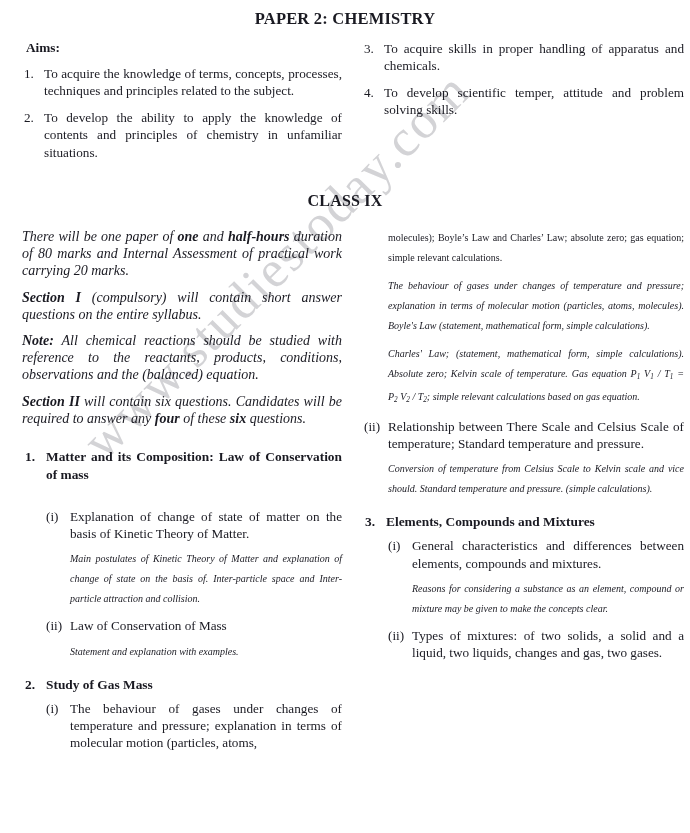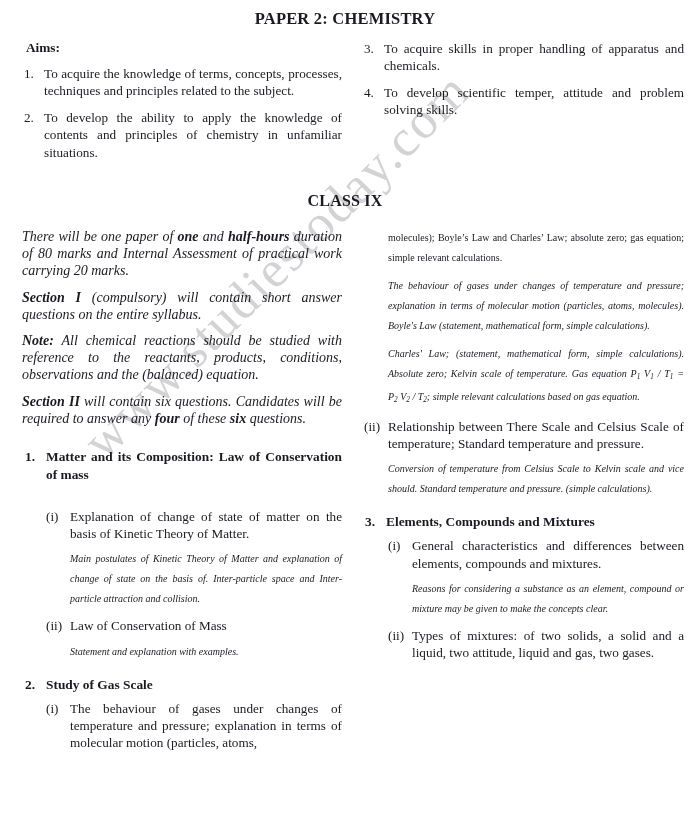--- a/index.html
+++ b/index.html
@@ -244,21 +244,21 @@
         <span class="marker">(ii)</span>
         <span>Law of Conservation of Mass</span>
       </div>
 
       <div class="sub-note">Statement and explanation with examples.</div>
 
       <div class="gap-sm"></div>
 
       <div class="topic">
         <span class="marker">2.</span>
-        <span>Study of Gas Scale</span>
+        <span>Study of Gas Mass</span>
       </div>
 
       <div class="sub">
         <span class="marker">(i)</span>
         <span>The behaviour of gases under changes of temperature and pressure; explanation in terms of molecular motion (particles, atoms,</span>
       </div>
     </div>
 
     <div class="col-right">
 
@@ -286,17 +286,17 @@
 
       <div class="sub" style="padding-left:50px;">
         <span class="marker" style="left:26px;">(i)</span>
         <span>General characteristics and differences between elements, compounds and mixtures.</span>
       </div>
 
       <div class="sub-note" style="padding-left:50px;">Reasons for considering a substance as an element, compound or mixture may be given to make the concepts clear.</div>
 
       <div class="sub" style="padding-left:50px;">
         <span class="marker" style="left:26px;">(ii)</span>
-        <span>Types of mixtures: of two solids, a solid and a liquid, two attitude, liquid and gas, two gases.</span>
+        <span>Types of mixtures: of two solids, a solid and a liquid, two liquids, changes and gas, two gases.</span>
       </div>
     </div>
   </div>
 </div>
 
 </body></html>

